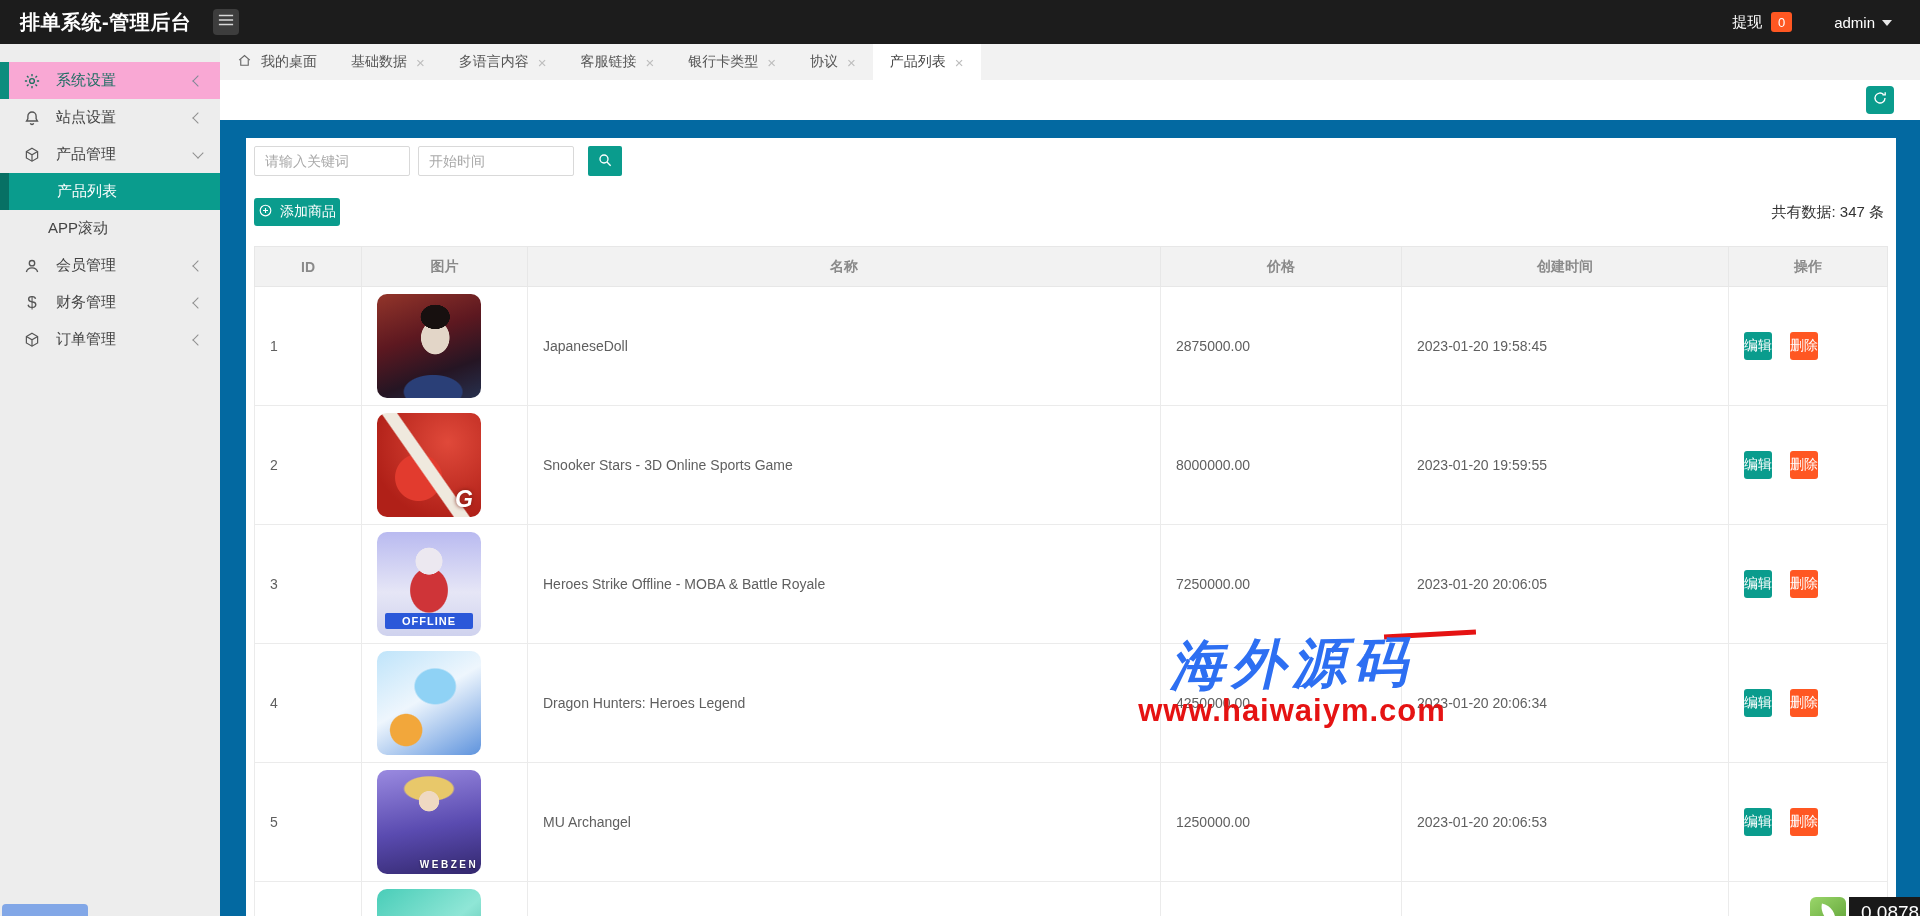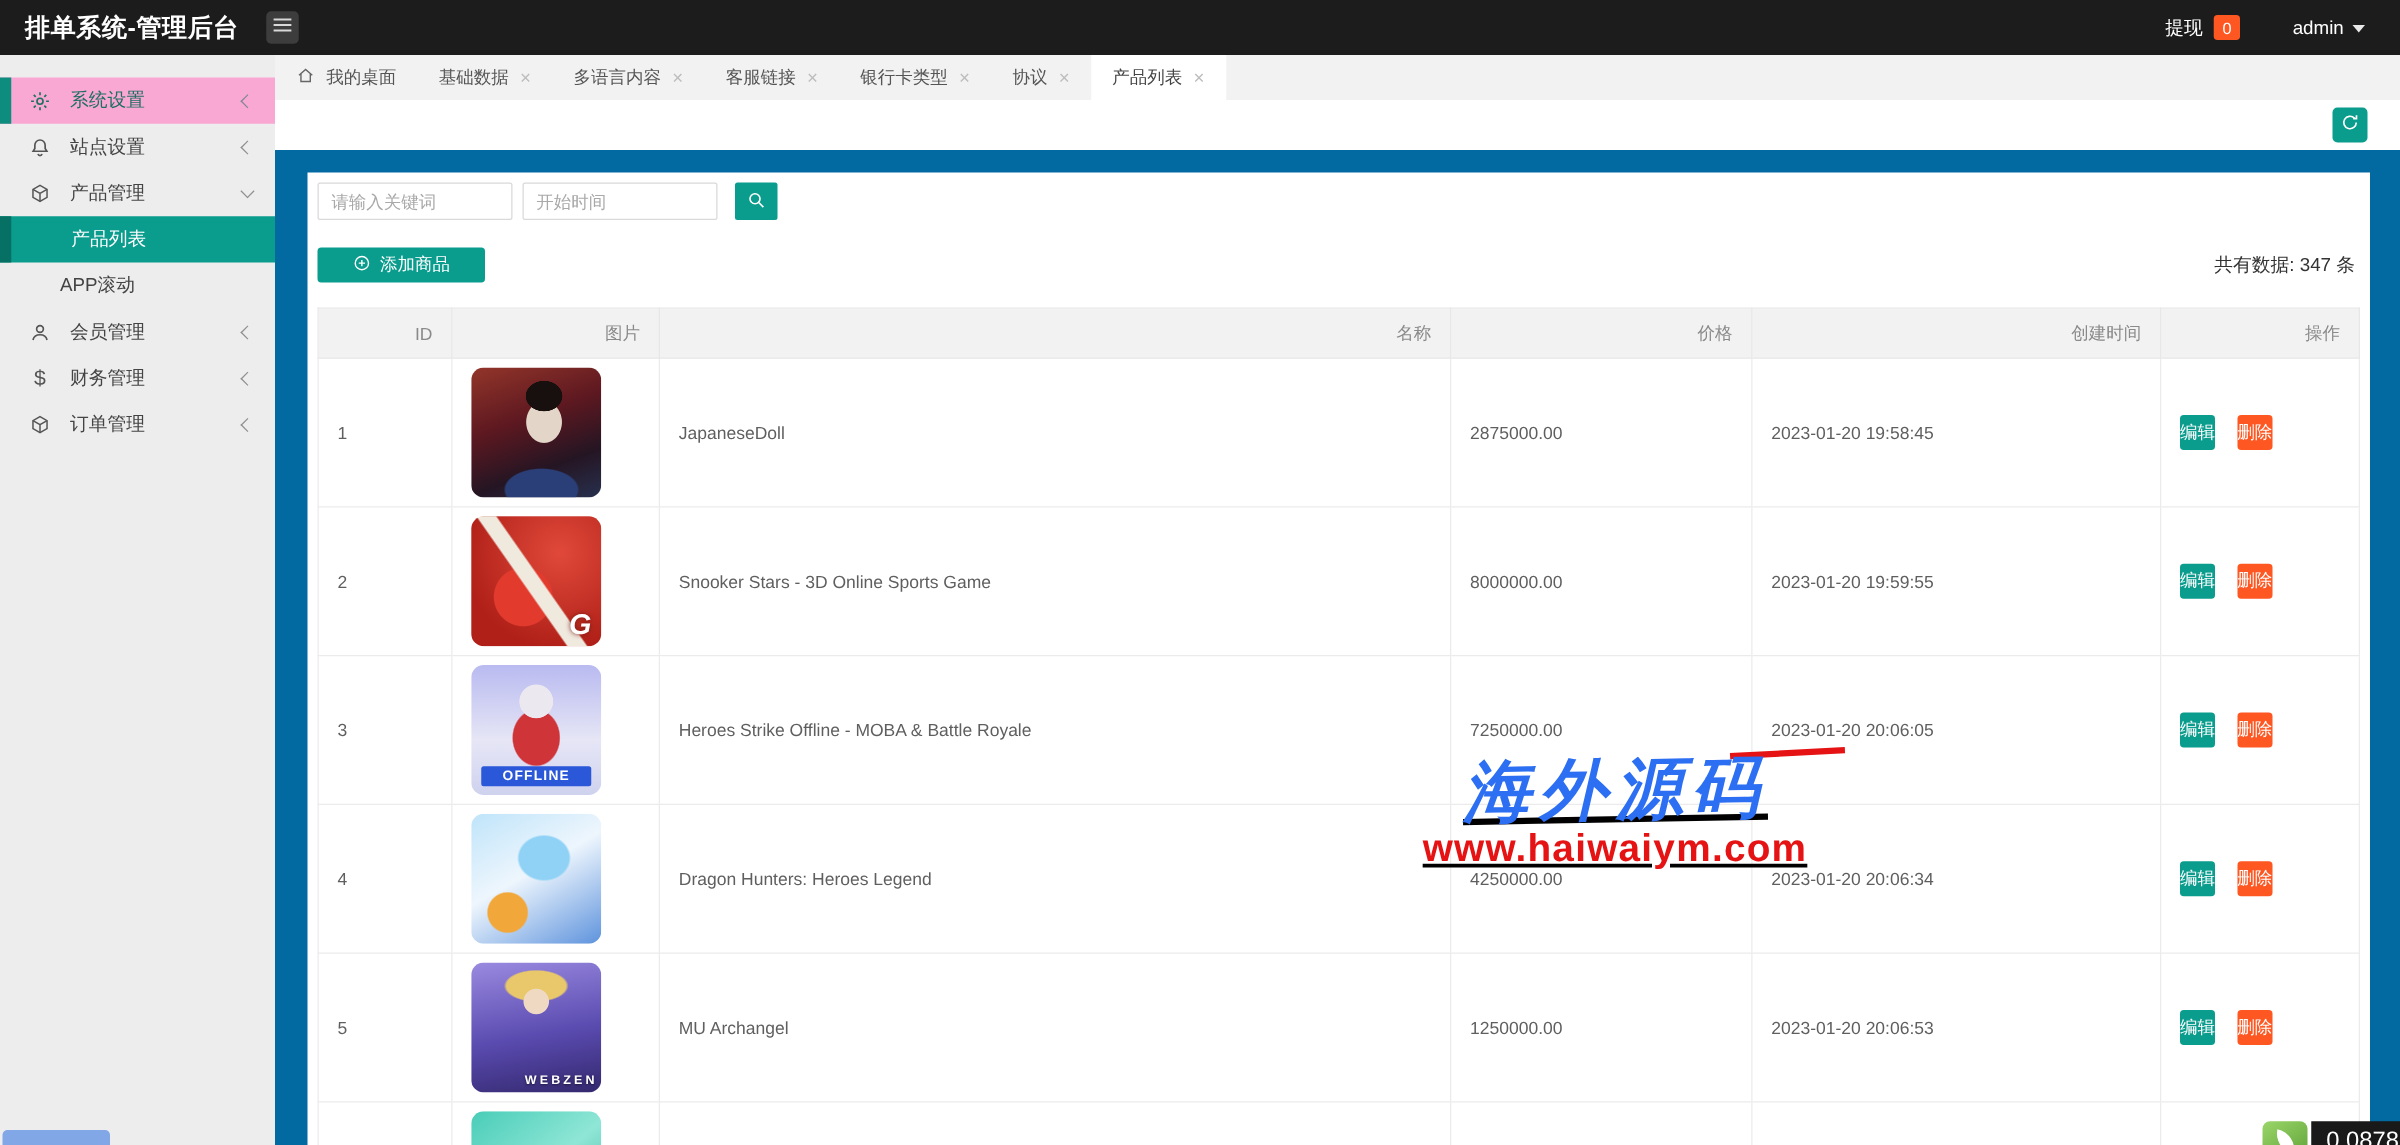--- a/index.html
+++ b/index.html
@@ -58,27 +58,27 @@
   .panel { margin:18px 24px 0 26px; background:#fff; padding:8px 8px 0; flex:1; overflow:hidden; }
 
   .filter-row { display:flex; align-items:center; gap:8px; }
   .filter-input { width:156px; height:30px; border:1px solid #d9d9d9; border-radius:2px; padding:0 10px;
     font-size:14px; color:#333; outline:none; font-family:inherit; }
   .filter-input::placeholder { color:#a9a9a9; }
   .search-btn { width:34px; height:30px; background:#0a9c8d; border:none; border-radius:2px;
     display:flex; align-items:center; justify-content:center; cursor:pointer; margin-left:6px; }
 
   .add-row { margin-top:22px; display:flex; align-items:center; justify-content:space-between; }
-  .add-btn { height:28px; background:#0a9c8d; color:#fff; border:none; border-radius:3px; padding:0 28px;
+  .add-btn { height:28px; background:#0a9c8d; color:#fff; border:none; border-radius:3px; padding:0 4px;
     font-size:14px; display:flex; align-items:center; gap:7px; cursor:pointer; font-family:inherit; }
   .total-text { font-size:15px; color:#333; padding-right:4px; }
 
   
   table.grid { width:100%; border-collapse:collapse; table-layout:fixed; margin-top:20px; }
-  .grid th { background:#f2f2f2; height:40px; font-weight:normal; color:#8a8a8a; text-align:right;
+  .grid th { background:#f2f2f2; height:40px; font-weight:bold; color:#8a8a8a; text-align:center;
     padding:0 15px; font-size:14px; border:1px solid #e7e7e7;margin-top:14px; }
   .grid td { height:119px; border:1px solid #ebebeb; padding:0 15px; font-size:14px; color:#5f5f5f;
     vertical-align:middle; overflow:hidden; white-space:nowrap; }
 
   .app-icon { width:104px; height:104px; border-radius:10px; position:relative; overflow:hidden; flex:none; }
   .img-doll { background:
     radial-gradient(ellipse 24px 20px at 56% 22%, #17100f 60%, rgba(23,16,15,0) 62%),
     radial-gradient(ellipse 24px 28px at 56% 42%, #e3d6c8 58%, rgba(227,214,200,0) 61%),
     radial-gradient(ellipse 42px 24px at 54% 94%, #2a3f77 68%, rgba(42,63,119,0) 72%),
     linear-gradient(160deg,#93352a 0%,#5d1820 40%,#251523 72%,#27304e 100%); }
@@ -110,21 +110,21 @@
   .badge-strip { position:absolute; left:0; right:0; bottom:4px; color:#fff; font-size:10px; font-weight:bold;
     text-align:center; letter-spacing:2.5px; text-shadow:0 1px 2px rgba(0,0,0,.55);padding-left:40px; }
   .badge-g:empty, .badge-ribbon:empty, .badge-strip:empty { display:none; }
 
   .act-btn { height:28px; border:none; border-radius:3px; color:#fff; font-size:14px; padding:0 0;
     cursor:pointer; margin-right:14px; font-family:inherit; }
   .act-edit { background:#0a9c8d; }
   .act-del { background:#ff5722; }
 
   
-  .watermark { position:absolute; left:1112px; top:596px; width:360px; z-index:50; text-align:center; pointer-events:none;text-decoration:underline; }
+  .watermark { position:absolute; left:1112px; top:628px; width:360px; z-index:50; text-align:center; pointer-events:none; }
   .wm-line1 { font-family:"DejaVu Serif","Liberation Serif",serif; font-style:italic; font-weight:bold;
     font-size:54px; color:#2d6ff2; letter-spacing:7px; white-space:nowrap; transform:rotate(-1deg); }
   .wm-line2 { font-size:31px; font-weight:bold; color:#e51313; margin-top:-8px; letter-spacing:1px; white-space:nowrap; }
   .wm-stroke { position:absolute; left:272px; top:4px; width:92px; height:5px; background:#e51313;
     transform:rotate(-3deg); }
 
   .exec { position:absolute; left:1810px; top:897px; display:flex; align-items:flex-start; z-index:60; }
   .exec-icon { width:36px; height:34px; border-radius:6px; background:linear-gradient(145deg,#9ad66a,#5b9e33);
     position:relative; flex:none; }
   .exec-leaf { width:17px; height:17px; background:#fff; border-radius:0 100% 0 100%;

